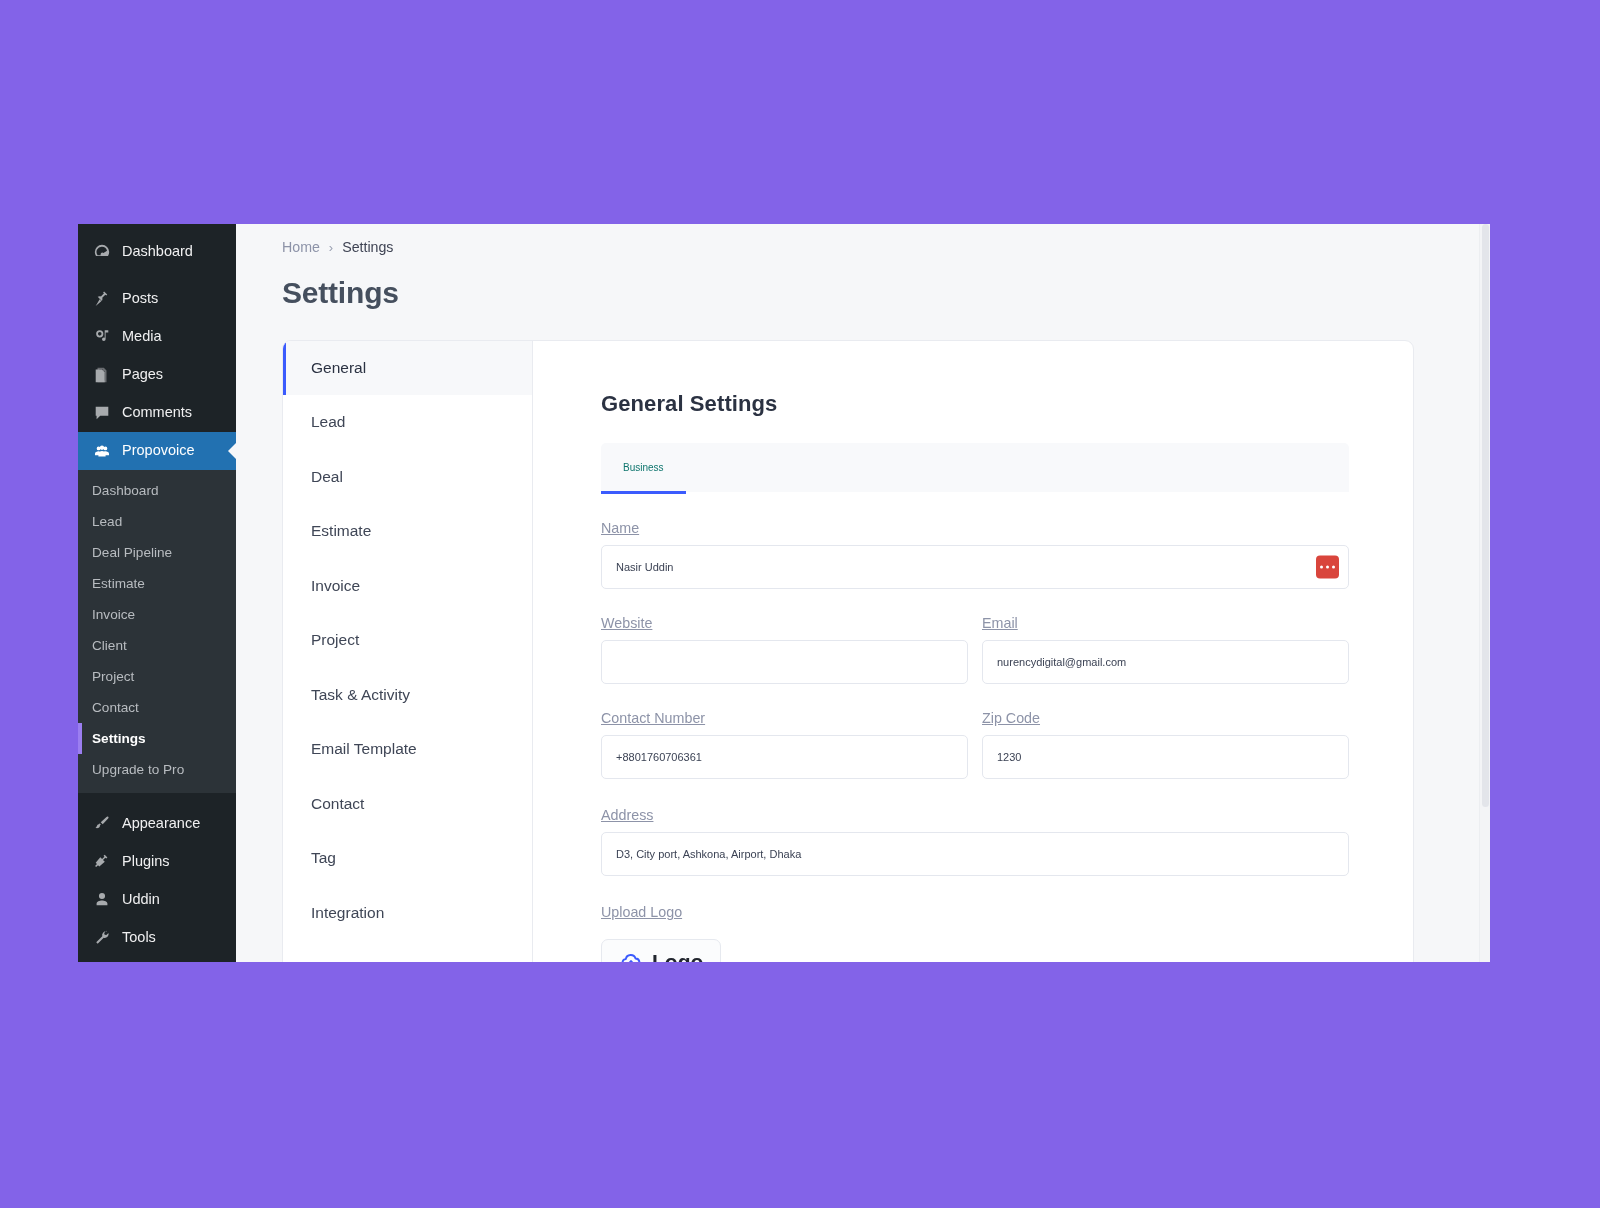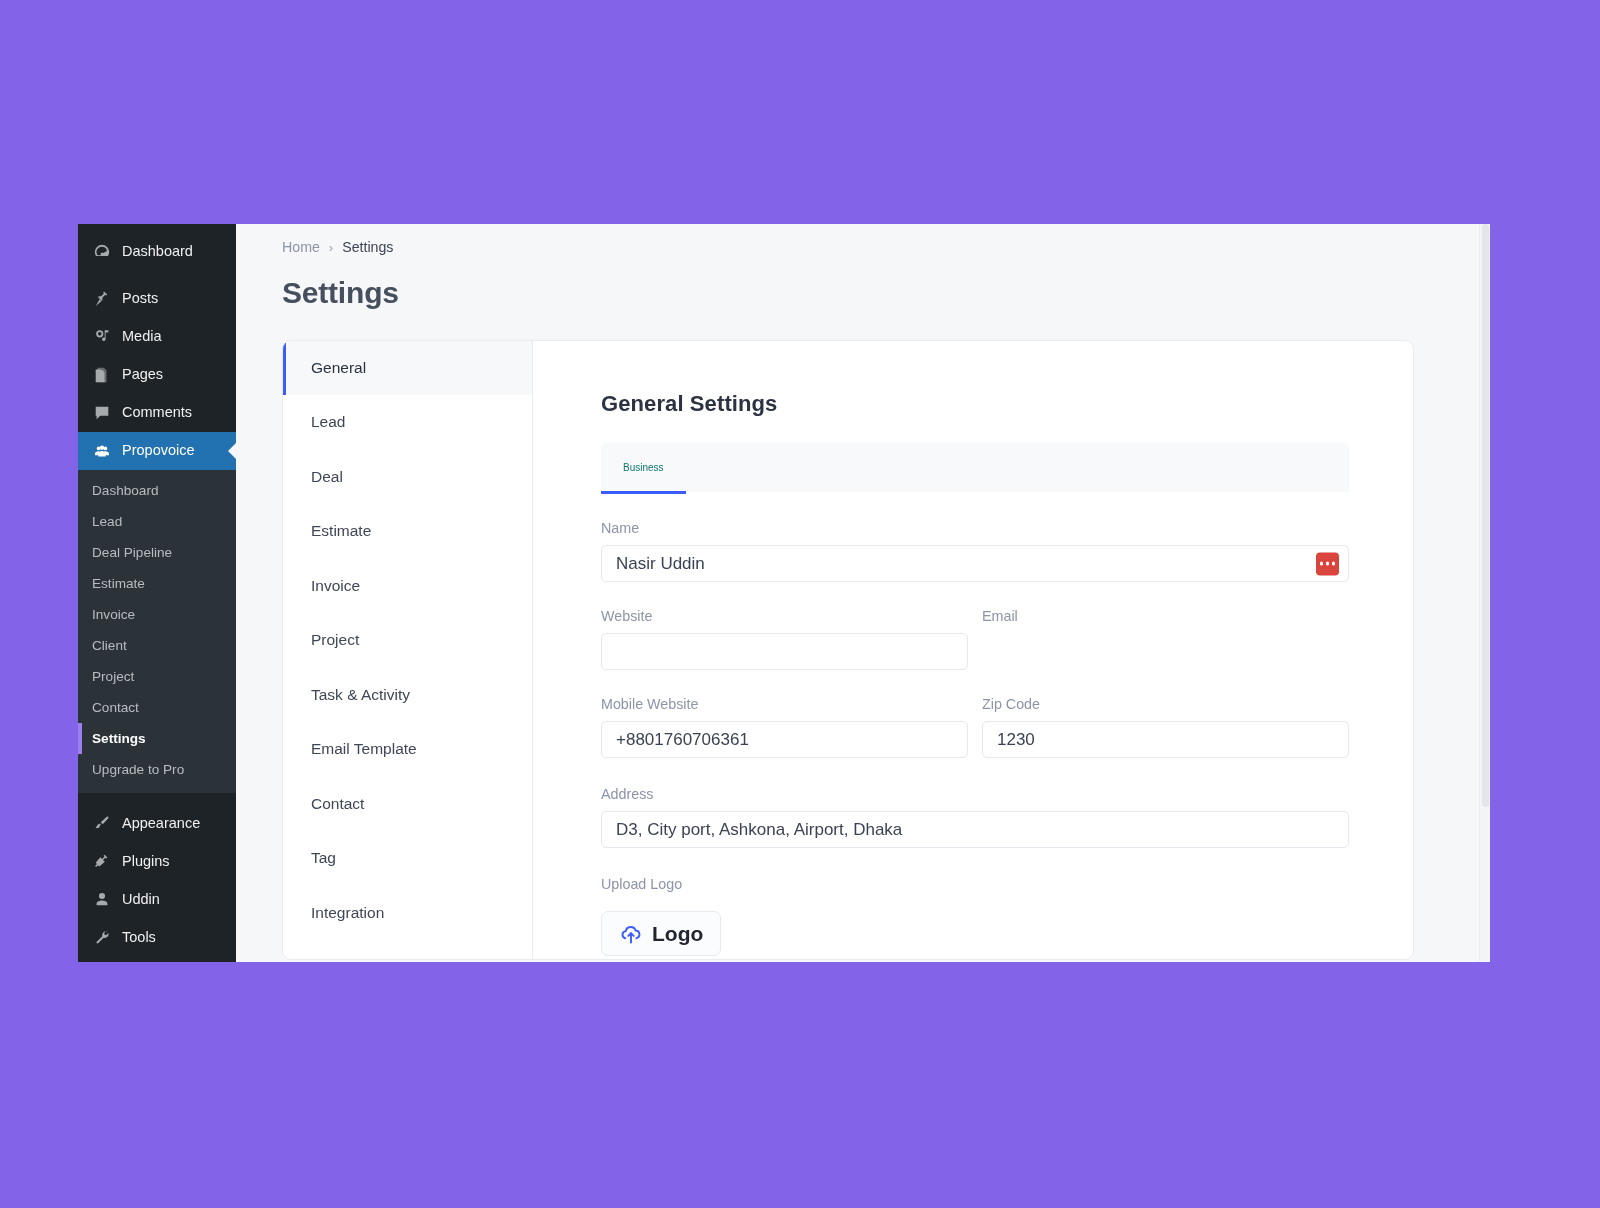--- a/index.html
+++ b/index.html
@@ -231,37 +231,38 @@
     left: 0; right: 0; bottom: -2px;
     height: 3px;
     background: #3b5bfd;
   }
 
   .field-label {
     font-size: 14.3px;
     color: #8d93a8;
     margin-bottom: 9px;
     display: block;
+    text-decoration: underline;
   }
   .field-block { margin-top: 28px; }
   .field-row {
     display: flex;
     gap: 14px;
     margin-top: 26px;
   }
   .field-col { flex: 1 1 0; min-width: 0; }
 
   .inp-wrap { position: relative; }
   .inp {
     width: 100%;
-    height: 37px;
+    height: 44px;
     border: 1px solid #e4e7ee;
     border-radius: 5px;
     padding: 0 14px;
-    font-size: 17px;
+    font-size: 11px;
     color: #3b4254;
     font-family: "Liberation Sans", sans-serif;
     background: #fff;
     outline: none;
   }
   .inp::placeholder { color: #b7bcc8; }
 
   .dots-badge {
     position: absolute;
     right: 10px;
@@ -481,26 +482,27 @@
             </div>
           </div>
 
           <div class="field-row">
             <div class="field-col">
               <label class="field-label">Website</label>
               <input class="inp" type="text" value="" style="">
             </div>
             <div class="field-col">
               <label class="field-label">Email</label>
+              <input class="inp" type="text" value="nurencydigital@gmail.com" style="">
             </div>
           </div>
 
           <div class="field-row">
             <div class="field-col">
-              <label class="field-label">Mobile Website</label>
+              <label class="field-label">Contact Number</label>
               <input class="inp" type="text" value="+8801760706361" style="">
             </div>
             <div class="field-col">
               <label class="field-label">Zip Code</label>
               <input class="inp" type="text" value="1230" style="">
             </div>
           </div>
 
           <div class="field-block">
             <label class="field-label">Address</label>

